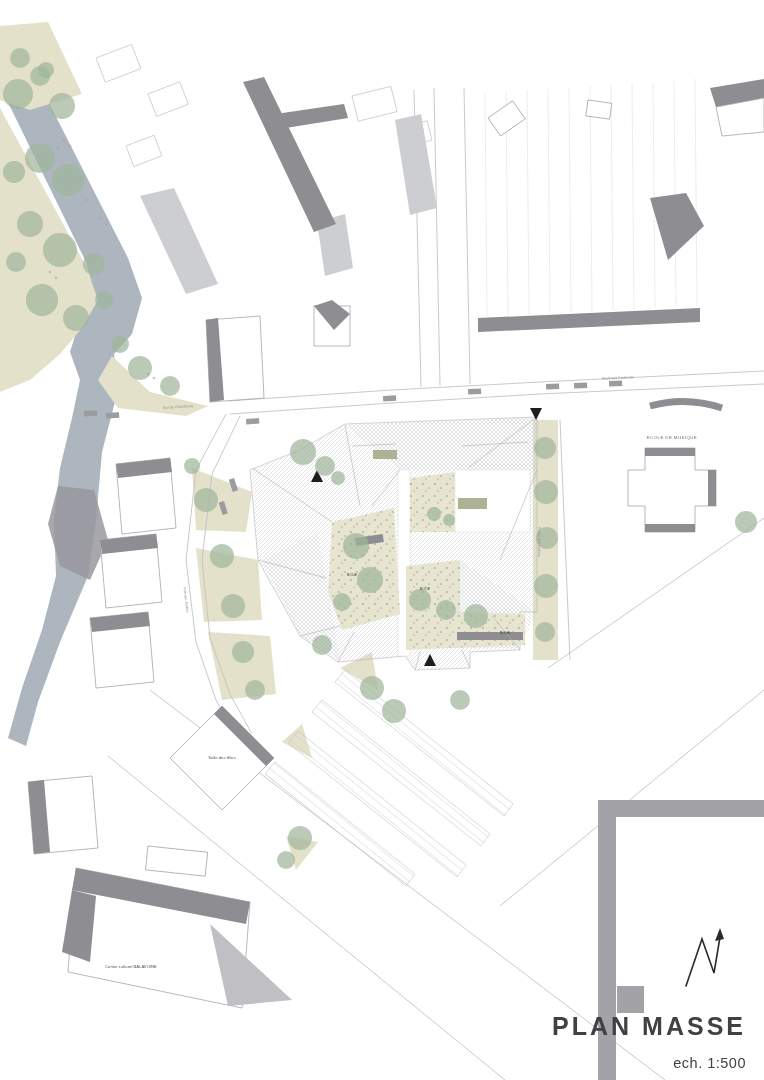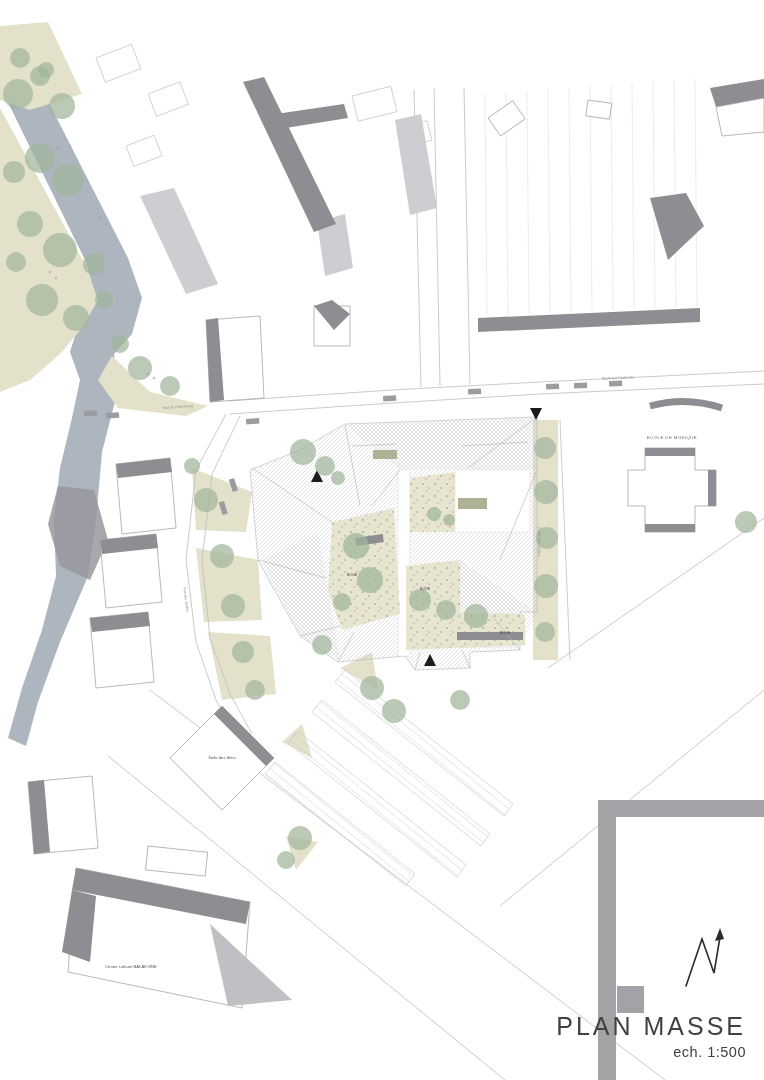--- a/index.html
+++ b/index.html
@@ -35,22 +35,22 @@
   .car{fill:#9b9ba0;}
   .bridge{fill:none;stroke:var(--wall);stroke-width:7;}
   .narrow{fill:none;stroke:#2b2b2b;stroke-width:1.6;stroke-linecap:round;}
   .ntip{fill:#2b2b2b;}
   text{font-family:"Liberation Sans", sans-serif;}
   .t-place{font-size:4.4px;fill:var(--lbl);letter-spacing:.4px;}
   .t-small{font-size:4.2px;fill:#555;}
   .t-noue{font-size:3.4px;fill:#3c3c3c;letter-spacing:.2px;}
   .t-street{font-size:3.5px;fill:var(--street);}
   #titleblock{position:absolute;right:18px;top:1012px;text-align:right;color:var(--ink);}
-  #titleblock .main{font-size:25px;letter-spacing:3px;font-weight:400;}
-  #titleblock .scale{font-size:14.5px;letter-spacing:.5px;margin-top:3px;}
+  #titleblock .main{font-size:25px;letter-spacing:3px;font-weight:700;}
+  #titleblock .scale{font-size:14.5px;letter-spacing:.5px;margin-top:14px;}
 </style>
 </head>
 <body>
 
 <div id="page">
   <svg id="plan" width="764" height="1080" viewBox="0 0 764 1080">
     <defs>
       <pattern id="hA" width="4" height="4" patternUnits="userSpaceOnUse">
         <path d="M0,4 L4,0" stroke="#c7c7cc" stroke-width="0.5"></path>
       </pattern>

